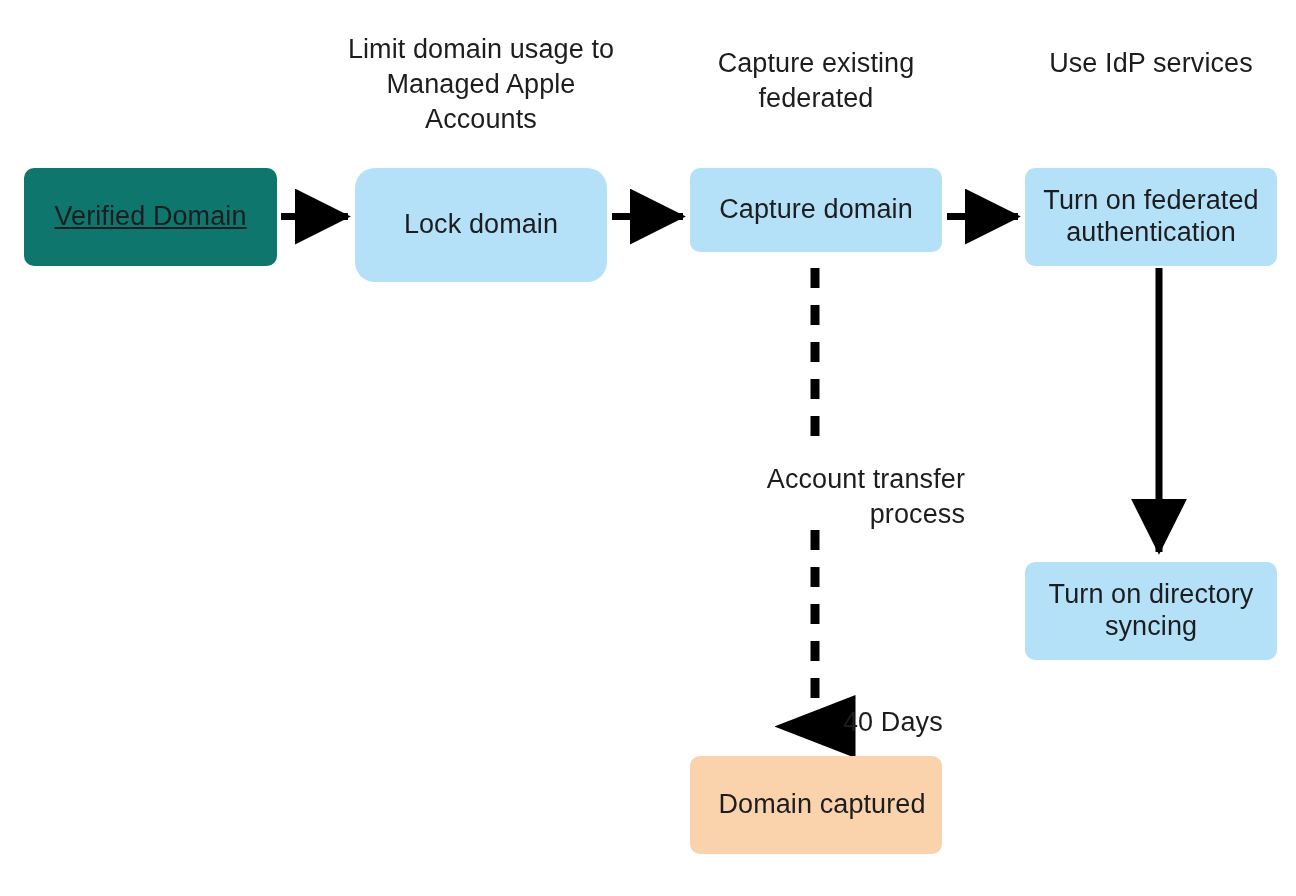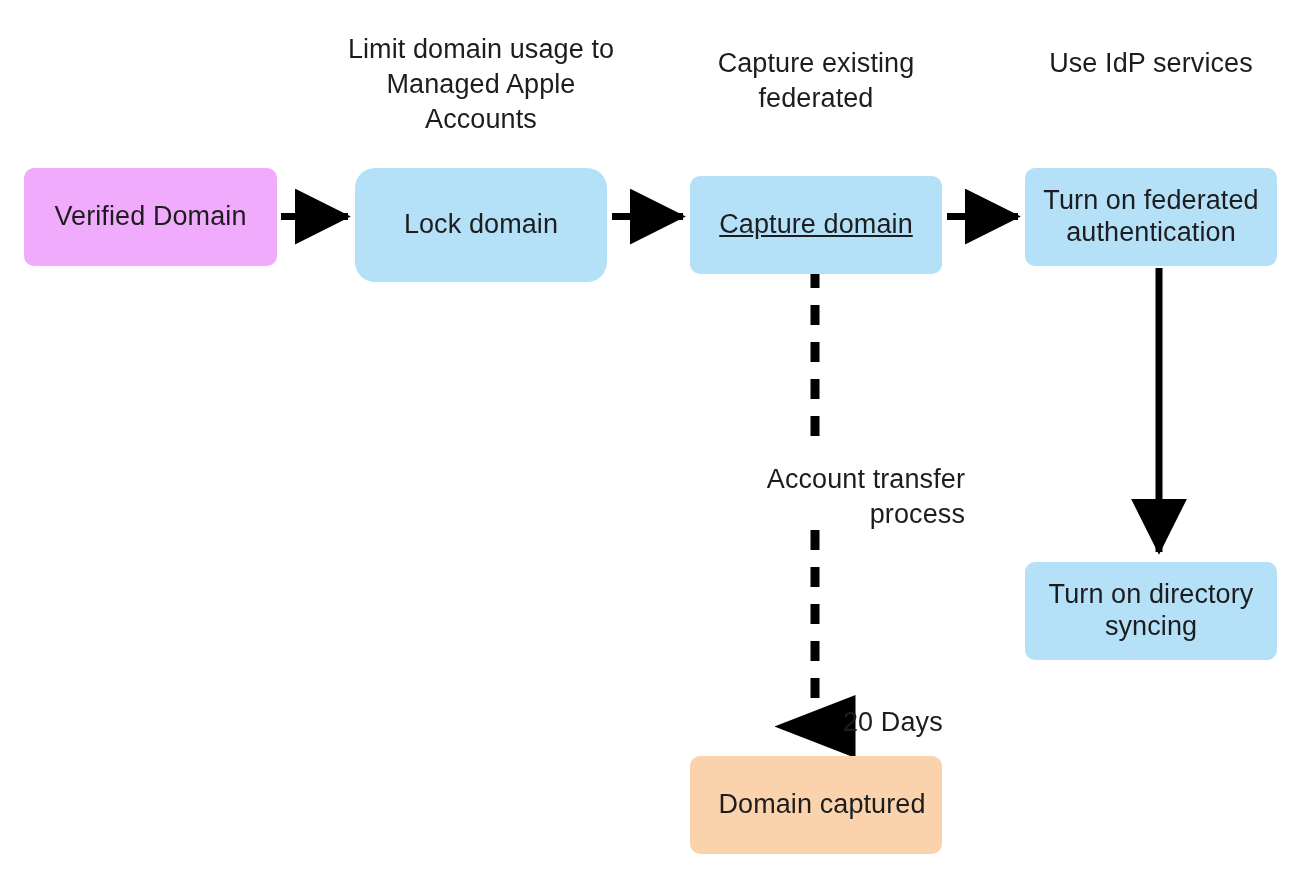--- a/index.html
+++ b/index.html
@@ -55,21 +55,21 @@
     text-align: center;
     font-size: 27px;
     line-height: 1.3;
     letter-spacing: 0.1px;
     color: #1d1d1f;
   }
 
   
   #node-verified-domain   { left: 24px;   top: 168px; width: 253px; height: 98px; }
   #node-lock-domain       { left: 355px;  top: 168px; width: 252px; height: 114px; border-radius: 20px; }
-  #node-capture-domain    { left: 690px;  top: 176px; width: 252px; height: 98px; text-decoration: underline; }
+  #node-capture-domain    { left: 690px;  top: 168px; width: 252px; height: 84px; }
   #node-federated-auth    { left: 1025px; top: 168px; width: 252px; height: 98px; }
   #node-directory-syncing { left: 1025px; top: 562px; width: 252px; height: 98px; }
   #node-domain-captured   { left: 690px;  top: 756px; width: 252px; height: 98px; padding-left: 22px; }
 
   
   #caption-lock-domain    { left: 331px;  top: 32px;  width: 300px; }
   #caption-capture-domain { left: 666px;  top: 46px;  width: 300px; }
   #caption-federated-auth { left: 1001px; top: 46px;  width: 300px; }
 
   
@@ -102,29 +102,29 @@
     <line x1="815" y1="268" x2="815" y2="440" stroke="#000000" stroke-width="9" stroke-dasharray="20 17" stroke-linecap="butt"></line>
     <line x1="815" y1="530" x2="815" y2="740" stroke="#000000" stroke-width="9" stroke-dasharray="20 17" stroke-linecap="butt" marker-end="url(#arrow-dash)"></line>
   </svg>
 
   <div class="caption" id="caption-lock-domain">Limit domain usage to Managed Apple Accounts</div>
 
   <div class="caption" id="caption-capture-domain">Capture existing federated</div>
 
   <div class="caption" id="caption-federated-auth">Use IdP services</div>
 
-  <div class="node" id="node-verified-domain" style="background:#f0abfc;">Verified Domain</div>
+  <div class="node" id="node-verified-domain" style="background:#0f766e;text-decoration:underline;">Verified Domain</div>
 
   <div class="node" id="node-lock-domain" style="background:#b4e1f7;">Lock domain</div>
 
   <div class="node" id="node-capture-domain" style="background:#b4e1f7;">Capture domain</div>
 
   <div class="node" id="node-federated-auth" style="background:#b4e1f7;">Turn on federated authentication</div>
 
   <div class="node" id="node-directory-syncing" style="background:#b4e1f7;">Turn on directory syncing</div>
 
   <div class="node" id="node-domain-captured" style="background:#fad3ac;">Domain captured</div>
 
   <div class="edge-label" id="label-account-transfer">Account transfer process</div>
 
-  <div class="edge-label" id="label-30-days">20 Days</div>
+  <div class="edge-label" id="label-30-days">40 Days</div>
 
 </div>
 
 </body></html>

